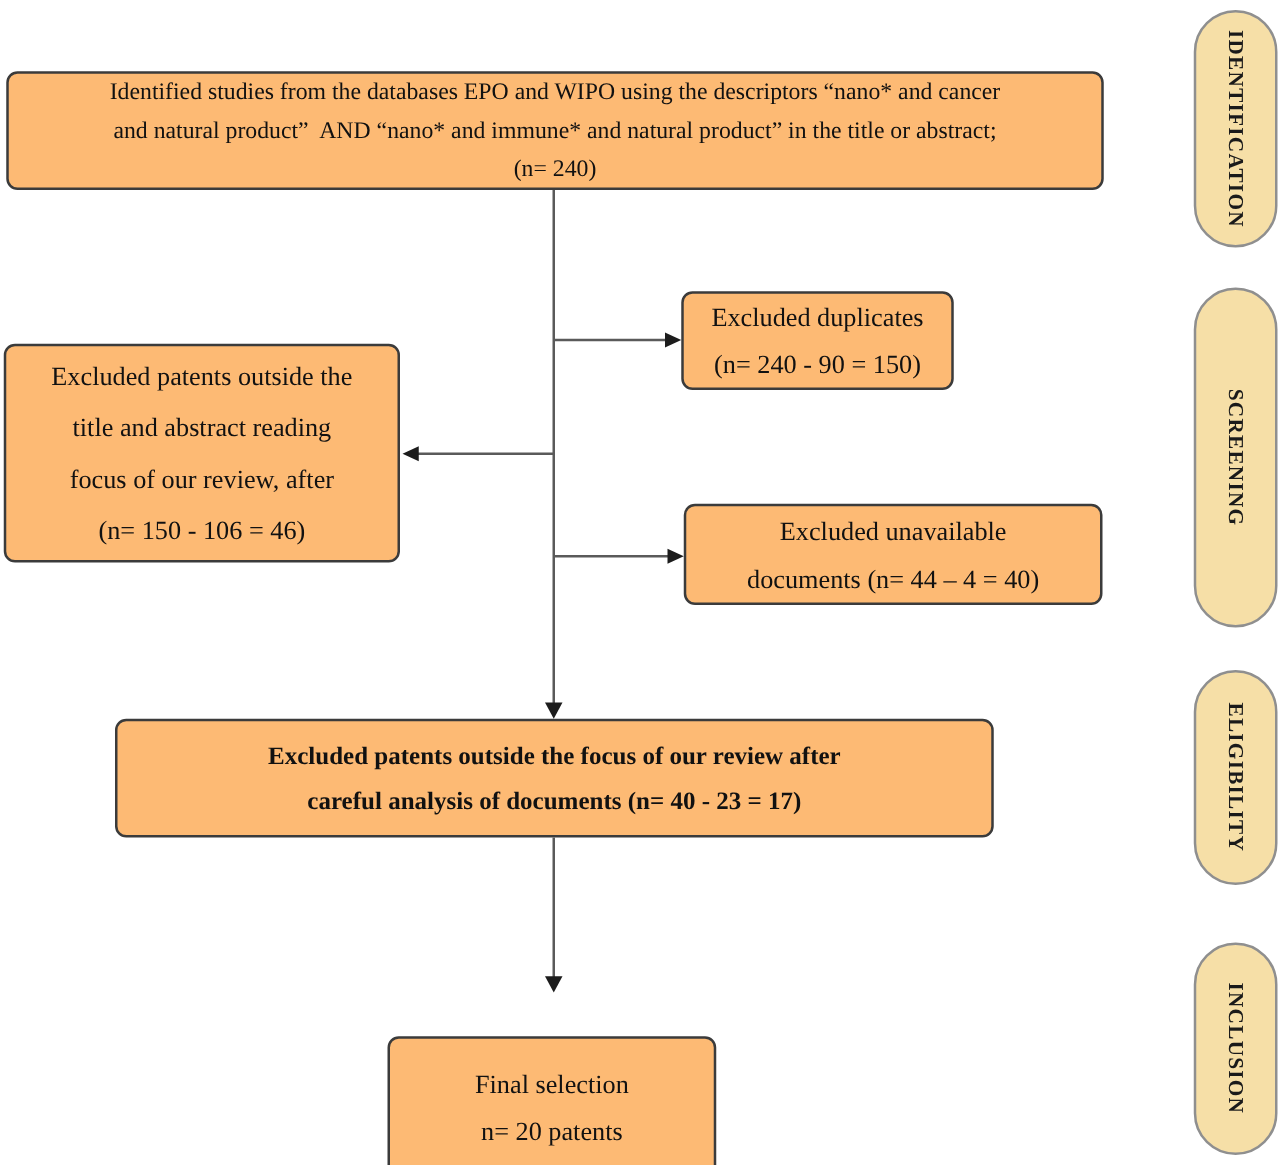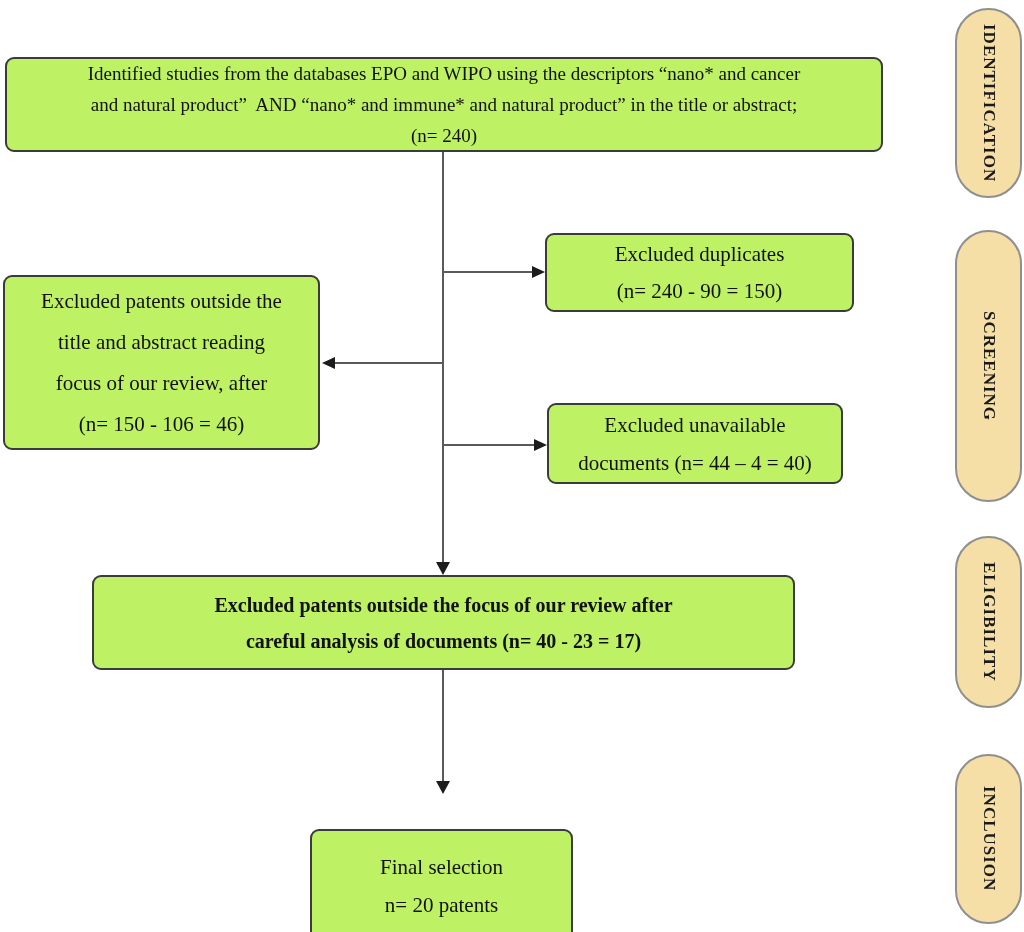--- a/index.html
+++ b/index.html
@@ -8,35 +8,35 @@
     position: relative;
     width: 1024px;
     height: 932px;
     background: #ffffff;
     font-family: "Liberation Serif", "DejaVu Serif", serif;
     color: #111111;
     overflow: hidden;
   }
   .box {
     position: absolute;
-    background: #bef264;
+    background: #fdba74;
     border: 2px solid #3b3b3b;
     border-radius: 9px;
     display: flex;
     flex-direction: column;
     align-items: center;
     justify-content: center;
     text-align: center;
   }
   .box .line { white-space: pre; }
 
   .box-top        { left: 5px;   top: 57px;  width: 878px; height: 95px;  font-size: 19px; line-height: 31px; }
-  .box-dup        { left: 545px; top: 233px; width: 309px; height: 79px;  font-size: 21px; line-height: 37px; }
+  .box-dup        { left: 545px; top: 233px; width: 218px; height: 79px;  font-size: 21px; line-height: 37px; }
   .box-left       { left: 3px;   top: 275px; width: 317px; height: 175px; font-size: 21px; line-height: 41px; text-align: right; }
-  .box-unavail    { left: 547px; top: 403px; width: 296px; height: 81px;  font-size: 21px; line-height: 38px; }
+  .box-unavail    { left: 547px; top: 403px; width: 335px; height: 81px;  font-size: 21px; line-height: 38px; }
   .box-elig       { left: 92px;  top: 575px; width: 703px; height: 95px;  font-size: 20px; line-height: 36px; font-weight: bold; }
   .box-final      { left: 310px; top: 829px; width: 263px; height: 113px;  font-size: 21px; line-height: 38px; }
 
   .pill {
     position: absolute;
     left: 955px;
     width: 67px;
     background: #f6dfa7;
     border: 2px solid #8f8f8f;
     border-radius: 34px;

